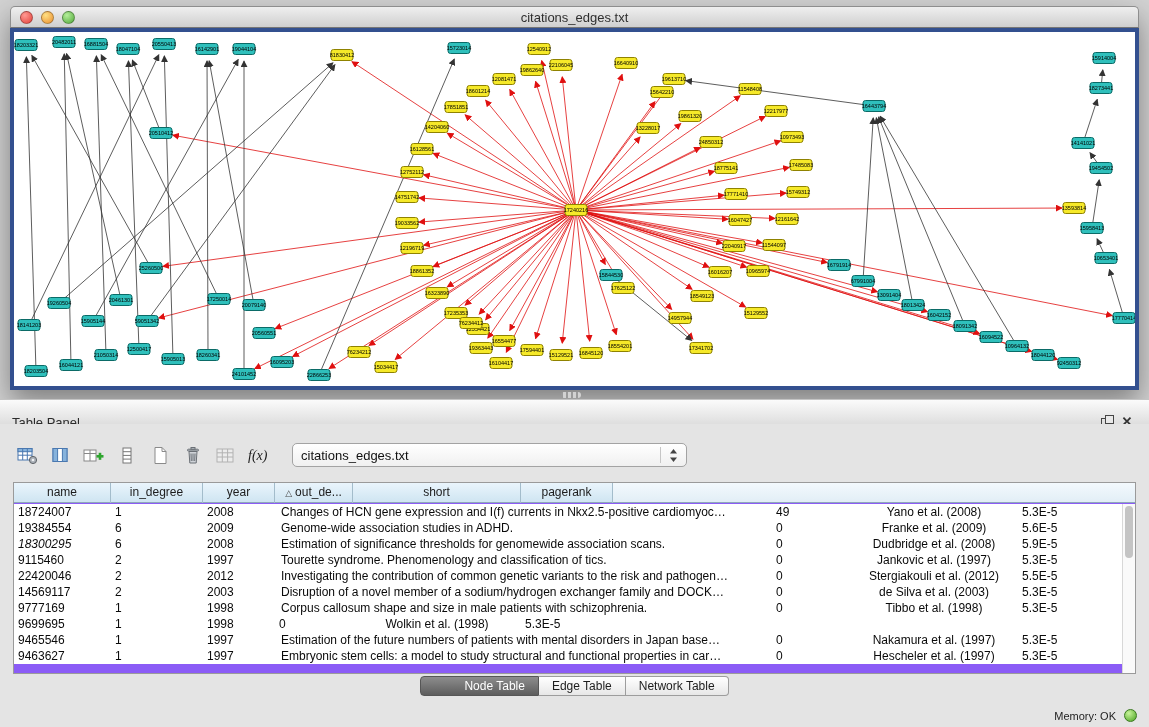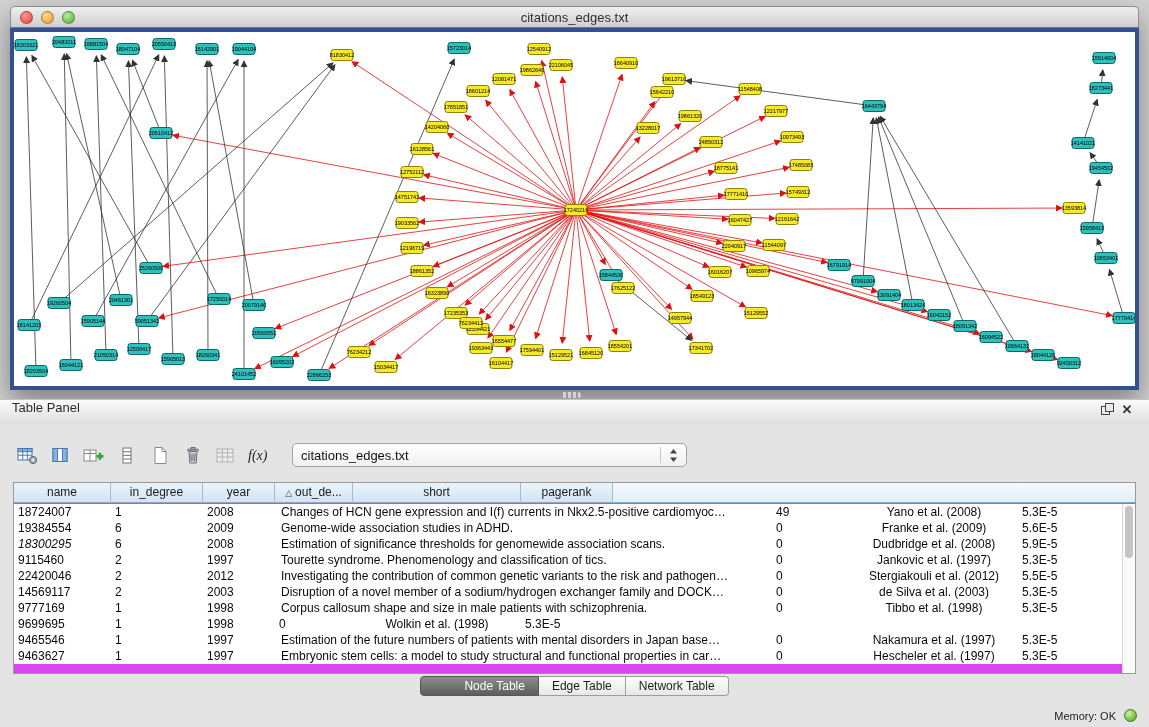--- a/index.html
+++ b/index.html
@@ -24,37 +24,37 @@
   .canvas { background:#ffffff; width:100%; height:100%; position:relative; overflow:hidden; }
   .canvas svg { display:block; }
 
   .grip { position:absolute; left:561px; top:392px; width:20px; height:6px;
           border-radius:3px; background:repeating-linear-gradient(90deg,#9a9a9a 0 2px,#d2d2d2 2px 5px); }
 
   
   .panel { position:absolute; left:0; top:399px; width:1149px; height:328px; }
   .panel-header { height:32px; background:linear-gradient(#fbfbfb,#d7d7d7);
                   border-top:1px solid #c4c4c4; border-bottom:1px solid #a6a6a6;
-                  display:flex; align-items:flex-start; padding:0 12px; }
+                  display:flex; align-items:flex-end; padding:0 12px; }
   .panel-title { font-size:13px; color:#2b2b2b; }
   .ph-spacer { flex:1; }
   .ph-btn { width:20px; height:18px; display:flex; align-items:center; justify-content:center;
             color:#333; font-size:13px; font-weight:bold; cursor:default; }
   .panel-body { position:absolute; top:25px; left:0; right:0; bottom:0; background:#e4e4e4; }
 
   .toolbar { position:absolute; top:16px; left:14px; height:30px; display:flex; align-items:center; }
   .icon-btn { width:27px; height:27px; display:flex; align-items:center; justify-content:center; margin-right:6px; }
   .combo { width:395px; height:24px; margin-left:14px;
            background:linear-gradient(#ffffff,#f0f0f0); border:1px solid #a3a3a3; border-radius:5px;
            display:flex; align-items:center; padding:0 8px; font-size:13px; color:#111; }
   .combo-arrows { margin-left:auto; padding-left:8px; border-left:1px solid #c6c6c6;
                   height:16px; display:flex; align-items:center; }
 
   .table-wrap { position:absolute; top:58px; left:13px; width:1123px; height:192px;
-                background:#d946ef; border:1px solid #9a9a9a; }
+                background:#8b5cf6; border:1px solid #9a9a9a; }
   .thead { display:flex; height:20px; border-bottom:1px solid #8fa8ba; background:linear-gradient(#eaf5fc,#cfe5f2); }
   .hcell { height:20px; line-height:19px; font-size:12px; color:#1c1c1c; text-align:center;
            border-right:1px solid #a3bccb; overflow:hidden; white-space:nowrap; flex:none; }
   .hcell .sort { font-size:9px; color:#4a4a4a; margin-right:3px; }
   .hfill { flex:1; background:linear-gradient(#f3f9fd,#e2eef6); }
   .tbody { position:absolute; top:21px; left:0; right:0; bottom:0; overflow:hidden; }
   .trow { display:flex; height:16px; line-height:16px; background:#fff; }
   .tcell { font-size:12px; color:#0a0a0a; padding:0 4px; overflow:hidden; white-space:nowrap; flex:none; }
   .c-title { padding-left:6px; }
   .c-short { text-align:center; }

